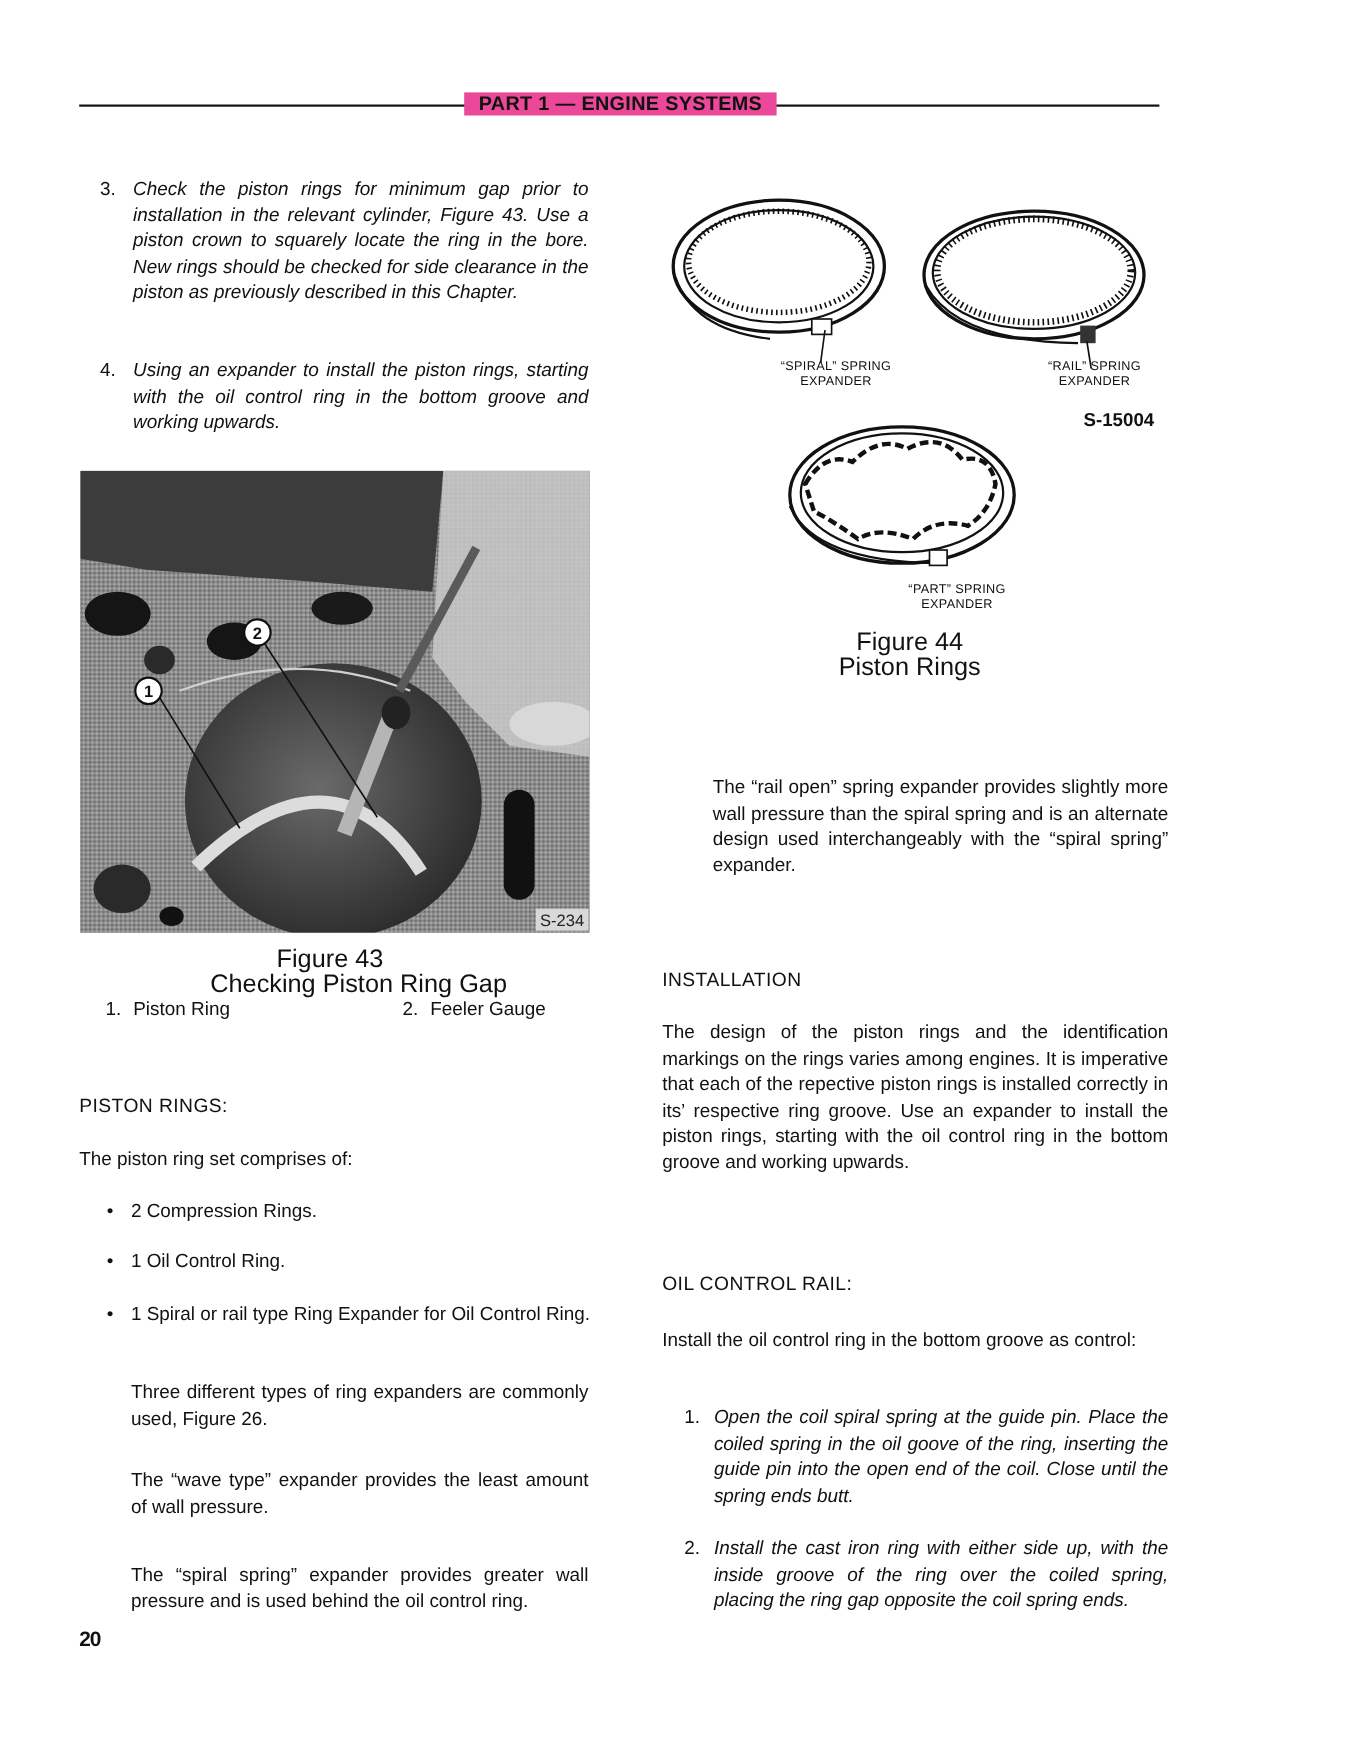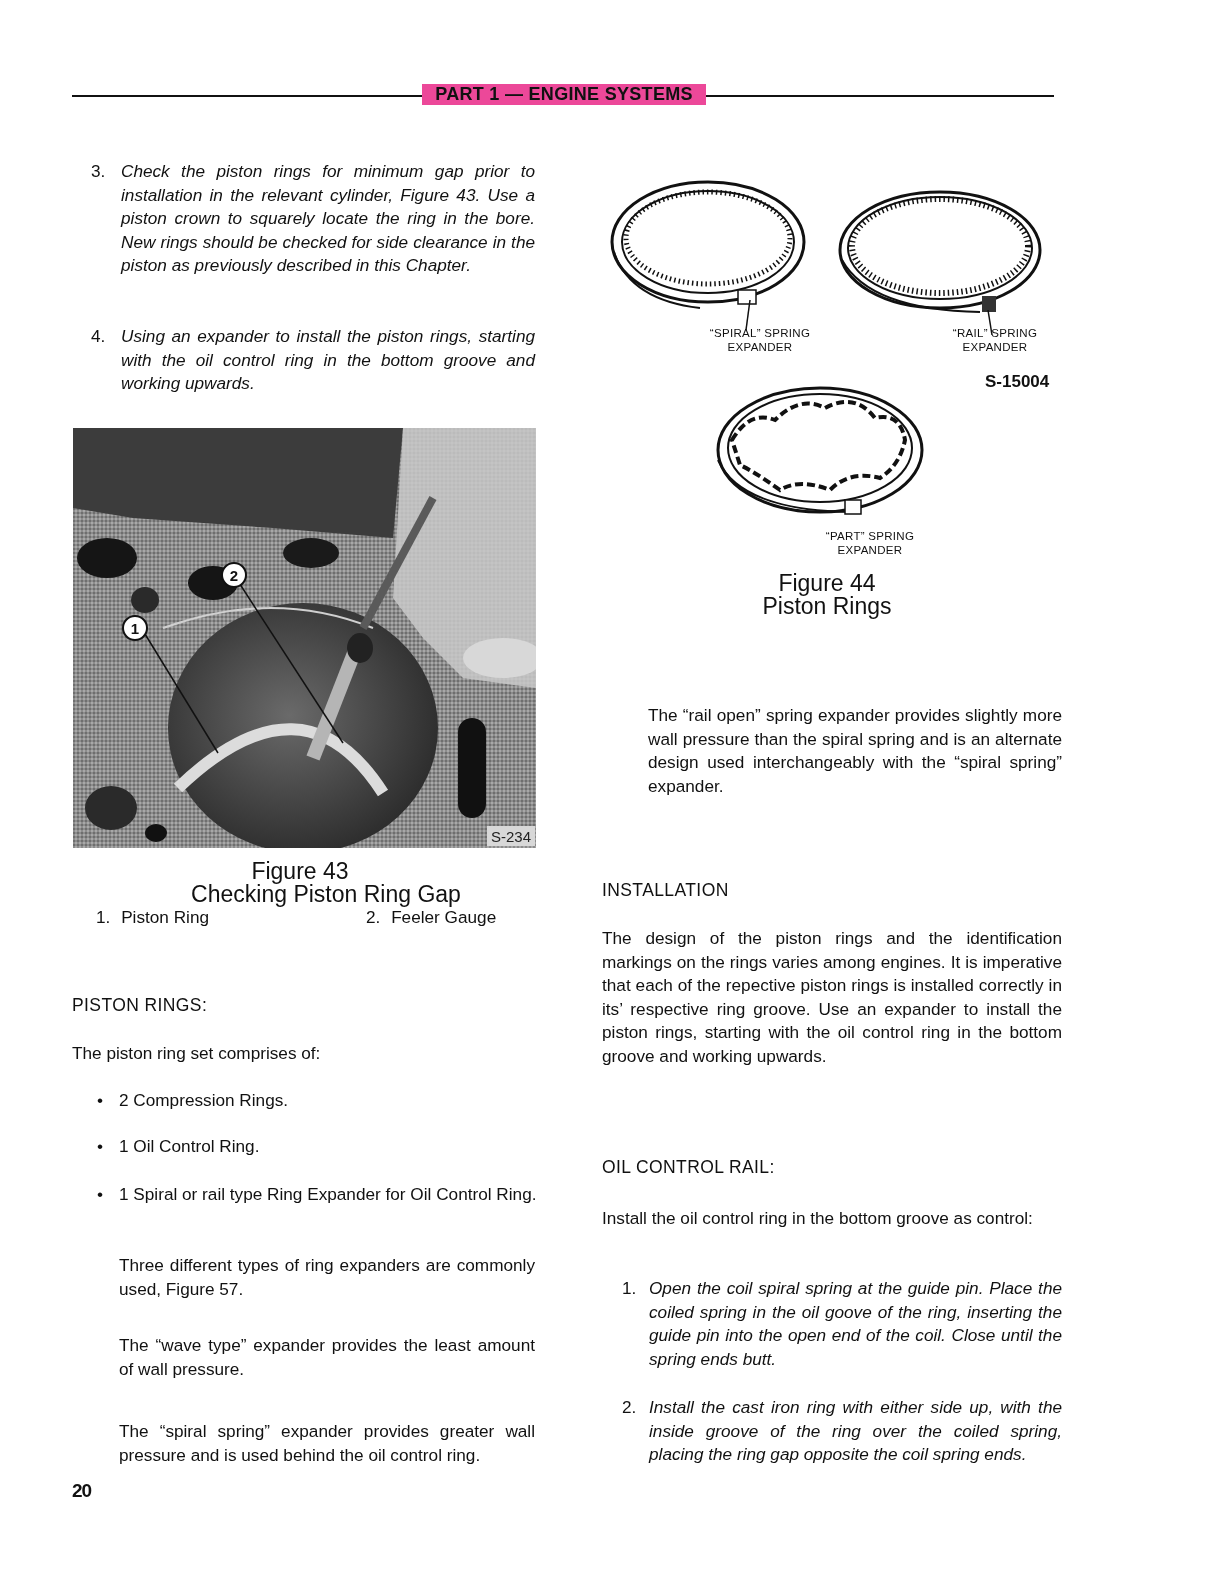--- a/index.html
+++ b/index.html
@@ -113,21 +113,21 @@
 </div>
 <div class="bullet body-text" style="top:1135px;">
   <span class="dot">•</span>
   <span class="t">1 Oil Control Ring.</span>
 </div>
 <div class="bullet body-text" style="top:1183px;">
   <span class="dot">•</span>
   <span class="t">1 Spiral or rail type Ring Expander for Oil Control Ring.</span>
 </div>
 
-<div class="abs body-text justify" style="left:119px; top:1254px; width:416px;">Three different types of ring expanders are commonly used, Figure 57.</div>
+<div class="abs body-text justify" style="left:119px; top:1254px; width:416px;">Three different types of ring expanders are commonly used, Figure 26.</div>
 <div class="abs body-text justify" style="left:119px; top:1334px; width:416px;">The “wave type” expander provides the least amount of wall pressure.</div>
 <div class="abs body-text justify" style="left:119px; top:1420px; width:416px;">The “spiral spring” expander provides greater wall pressure and is used behind the oil control ring.</div>
 
 <svg class="abs" style="left:600px; top:160px;" width="470" height="370" viewBox="0 0 470 370">
   <g>
     <ellipse cx="108" cy="82" rx="96" ry="60" fill="none" stroke="#111" stroke-width="3"></ellipse>
     <ellipse cx="108" cy="82" rx="86" ry="51" fill="none" stroke="#111" stroke-width="2"></ellipse>
     <ellipse cx="108" cy="78" rx="82" ry="46" fill="none" stroke="#111" stroke-width="5" stroke-dasharray="1.5 3"></ellipse>
     <path d="M 14 92 Q 30 140 100 148" stroke="#111" stroke-width="2" fill="none"></path>
     <rect x="138" y="130" width="18" height="14" fill="#fff" stroke="#111" stroke-width="1.5"></rect>

